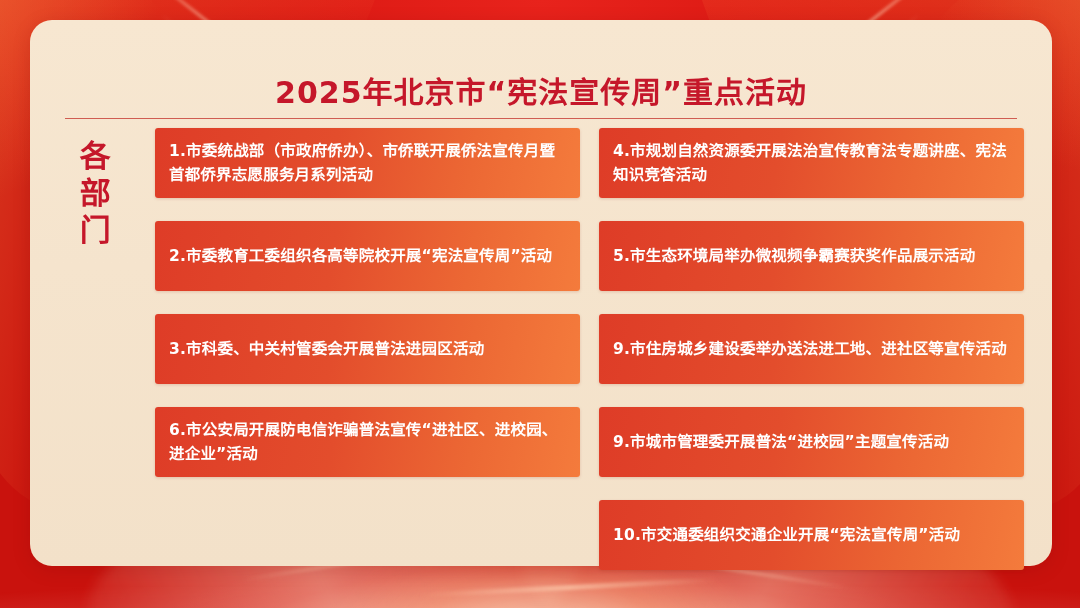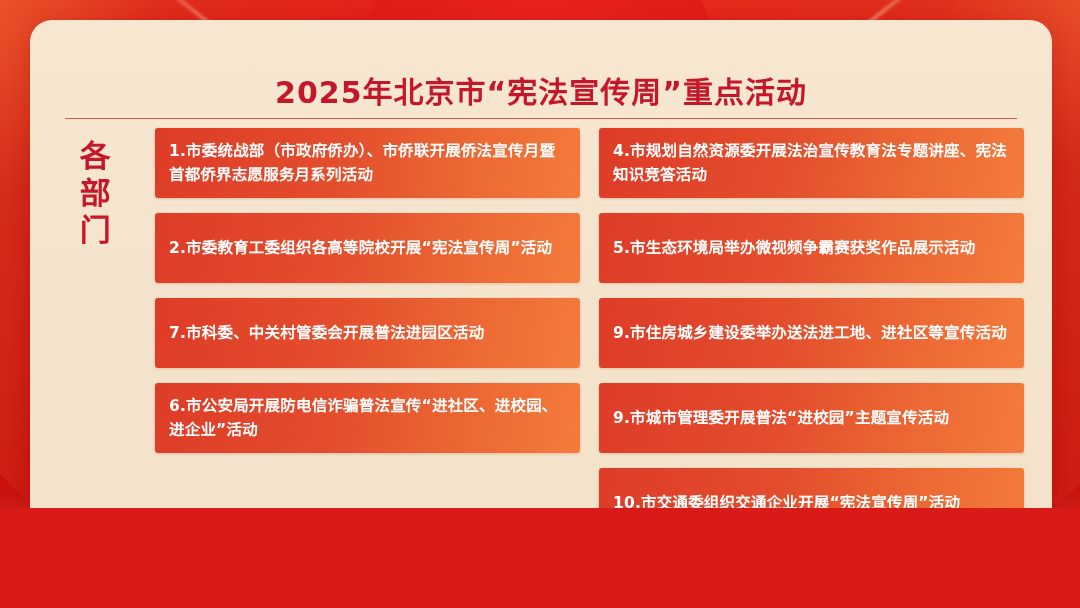--- a/index.html
+++ b/index.html
@@ -12,21 +12,21 @@
     height: 608px;
     overflow: hidden;
     font-family: "Liberation Sans", "DejaVu Sans", sans-serif;
     background: #d81a18;
   }
 
   
   .poster {
     position: relative;
     width: 1080px;
-    height: 508px;
+    height: 608px;
     overflow: hidden;
   }
 
   
   .bg-base {
     position: absolute;
     inset: 0;
     background:
       radial-gradient(ellipse 60% 50% at 50% 0%, #e8231c 0%, #d5140f 60%, #c9120d 100%),
       linear-gradient(180deg, #e02019 0%, #cf1410 55%, #c41410 100%);
@@ -175,21 +175,21 @@
   .columns {
     flex: 1 1 auto;
     display: flex;
     gap: 19px;
     padding-right: 28px;
   }
   .col {
     flex: 1 1 0;
     display: flex;
     flex-direction: column;
-    gap: 15px;
+    gap: 23px;
   }
 
   .card {
     height: 70px;
     box-sizing: border-box;
     background: linear-gradient(100deg, #de3c27 0%, #e34d2c 42%, #ec6834 74%, #f47b3c 100%);
     border-radius: 3px;
     padding: 0 14px;
     display: flex;
     align-items: center;
@@ -244,21 +244,21 @@
       <div class="columns">
 
         <div class="col">
           <div class="card">
             <span class="card-text">1.市委统战部（市政府侨办）、市侨联开展侨法宣传月暨首都侨界志愿服务月系列活动</span>
           </div>
           <div class="card">
             <span class="card-text">2.市委教育工委组织各高等院校开展“宪法宣传周”活动</span>
           </div>
           <div class="card">
-            <span class="card-text">7.市科委、中关村管委会开展普法进园区活动</span>
+            <span class="card-text">3.市科委、中关村管委会开展普法进园区活动</span>
           </div>
           <div class="card">
             <span class="card-text">6.市公安局开展防电信诈骗普法宣传“进社区、进校园、进企业”活动</span>
           </div>
         </div>
 
         <div class="col">
           <div class="card">
             <span class="card-text">4.市规划自然资源委开展法治宣传教育法专题讲座、宪法知识竞答活动</span>
           </div>

